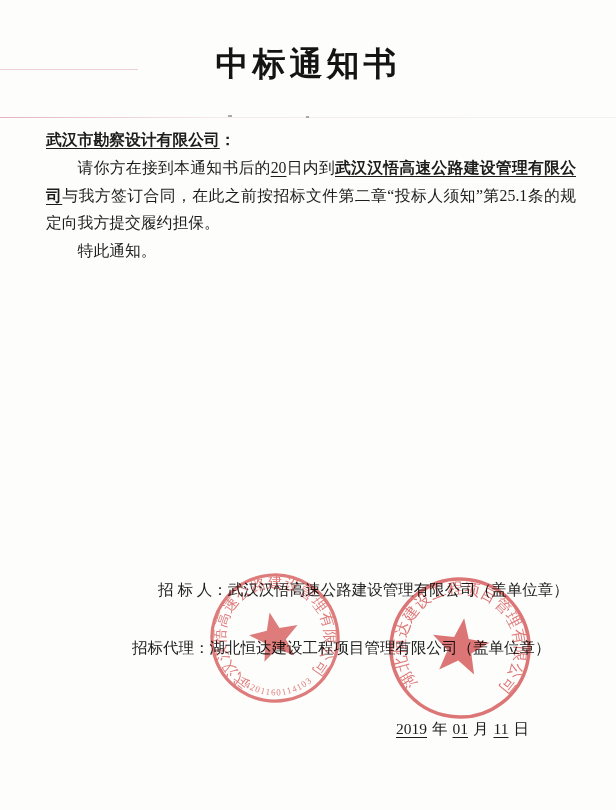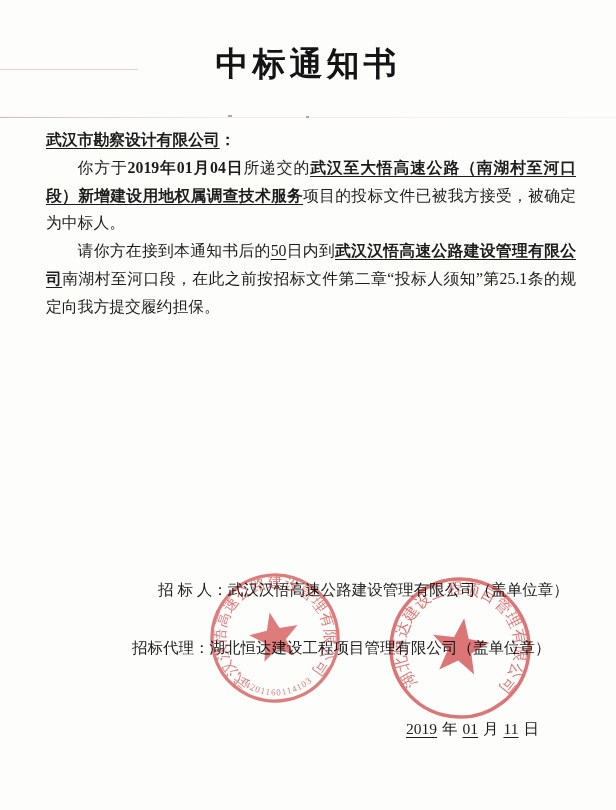--- a/index.html
+++ b/index.html
@@ -27,21 +27,21 @@
   .content p{margin:0;}
   .indent{text-indent:2em;}
   .b{font-weight:700;}
   .u{text-decoration:underline;text-underline-offset:3px;text-decoration-thickness:1px;}
   .recipient-name{font-weight:700;text-decoration:underline;text-underline-offset:3px;}
   .recipient-colon{font-weight:700;}
 
   .sig-line{position:absolute;font-size:15.5px;color:#1c1c1c;white-space:nowrap;}
   .sig-bidder{left:150px;top:580px;margin-left:8px;}
   .sig-agent{left:132px;top:638px;}
-  .date-line{position:absolute;left:404px;top:719px;font-size:15.5px;white-space:nowrap;}
+  .date-line{position:absolute;left:394px;top:719px;font-size:15.5px;white-space:nowrap;}
   .date-line .num{text-decoration:underline;text-underline-offset:3px;padding:0 2px;}
   .date-line .unit{padding:0 3px;}
 
   .stamp{position:absolute;mix-blend-mode:multiply;pointer-events:none;}
   .stamp-left{left:200px;top:563px;opacity:0.82;}
   .stamp-right{left:375px;top:563px;opacity:0.85;}
   .stamp text{font-family:"Liberation Serif","DejaVu Serif",serif;}
 </style>
 </head>
 <body>
@@ -51,27 +51,27 @@
   <div class="scan-line l1"></div>
   <div class="scan-line l2"></div>
   <div class="speck" style="left:228px;top:115px;"></div>
   <div class="speck" style="left:306px;top:116px;width:3px;"></div>
 
   <h1 class="doc-title">中标通知书</h1>
 
   <div class="content">
     <p><span class="recipient-name">武汉市勘察设计有限公司</span><span class="recipient-colon">：</span></p>
 
-    <p class="indent"><span>你方于</span><span class="b">2019年01月04日</span><span>所递交的</span><span class="b u">武汉至大悟高速公路（南湖村至河口段）新增建设用地权属调查技术服务</span><span>项目的投标文件已被我方接受，被确定为中标人。</span></p>
 
 
 
 
-    <p class="indent"><span>请你方在接到本通知书后的</span><span class="u">50</span><span>日内到</span><span class="b u">武汉汉悟高速公路建设管理有限公司</span><span>南湖村至河口段，在此之前按招标文件第二章“投标人须知”第25.1条的规定向我方提交履约担保。</span></p>
+    <p class="indent"><span>请你方在接到本通知书后的</span><span class="u">20</span><span>日内到</span><span class="b u">武汉汉悟高速公路建设管理有限公司</span><span>与我方签订合同，在此之前按招标文件第二章“投标人须知”第25.1条的规定向我方提交履约担保。</span></p>
 
+    <p class="indent">特此通知。</p>
   </div>
 
   <div class="sig-line sig-bidder"><span>招 标 人：</span><span>武汉汉悟高速公路建设管理有限公司（盖单位章）</span></div>
 
   <div class="sig-line sig-agent"><span>招标代理：</span><span>湖北恒达建设工程项目管理有限公司（盖单位章）</span></div>
 
   <div class="date-line"><span class="num">2019</span><span class="unit">年</span><span class="num">01</span><span class="unit">月</span><span class="num">11</span><span class="unit">日</span></div>
 
   <svg class="stamp stamp-left" width="150" height="150" viewBox="-75 -75 150 150">
     <defs>

